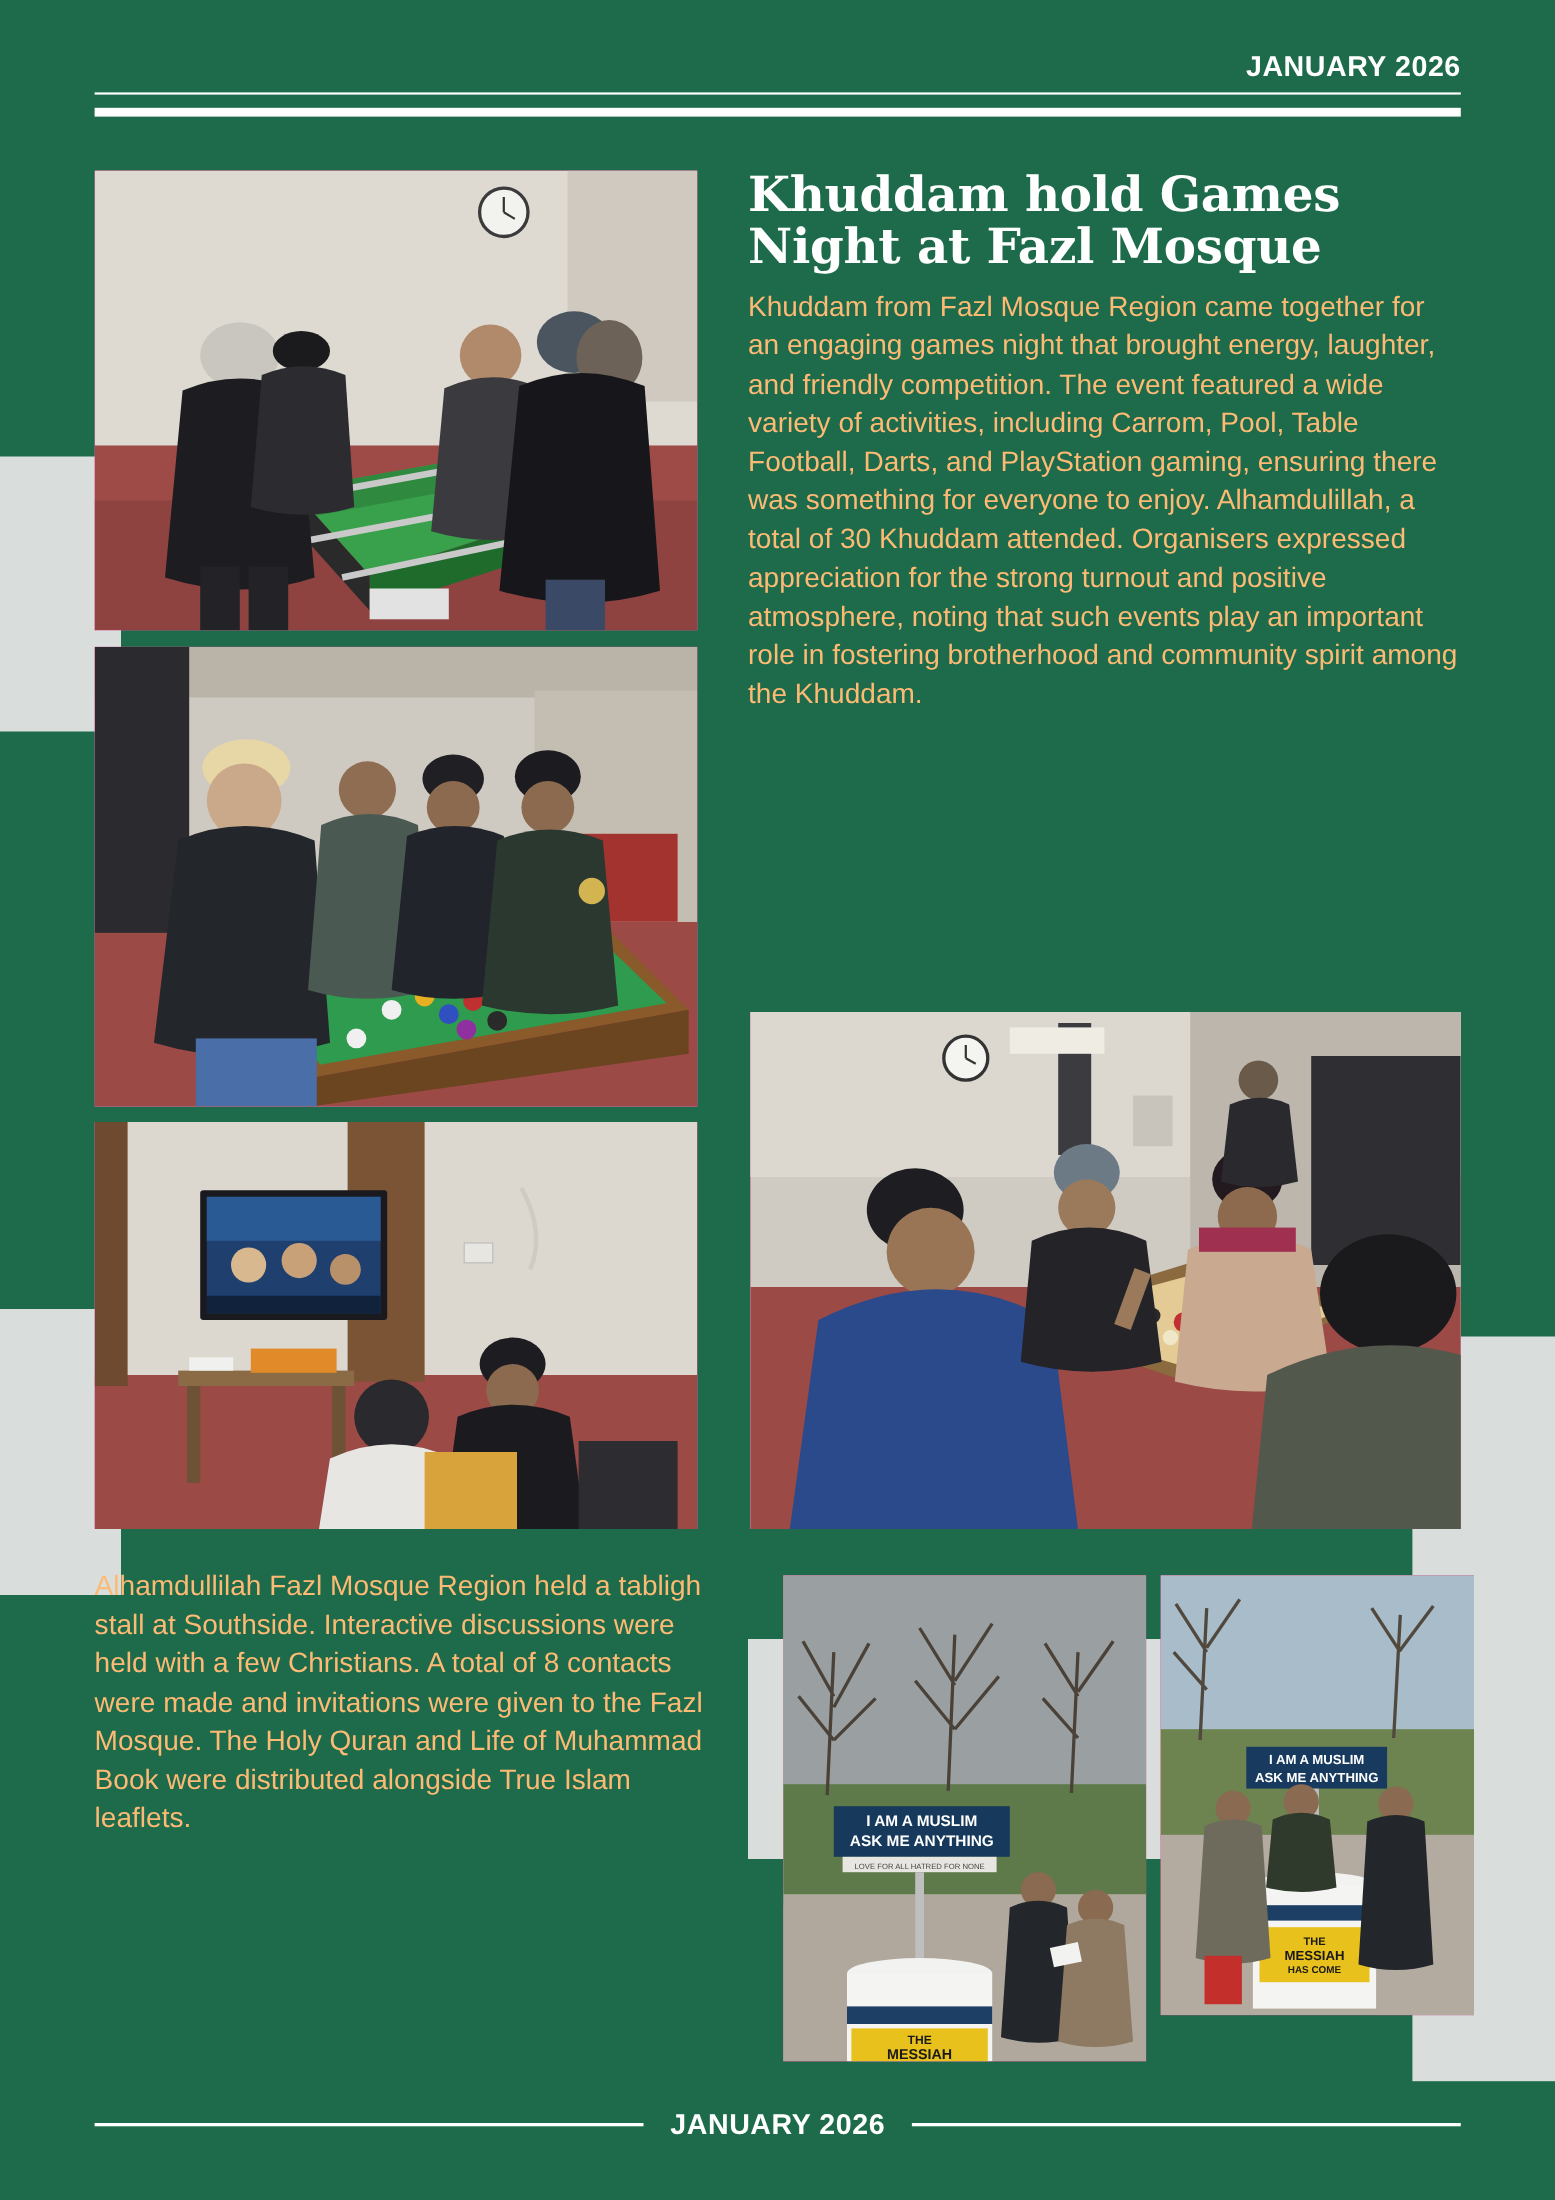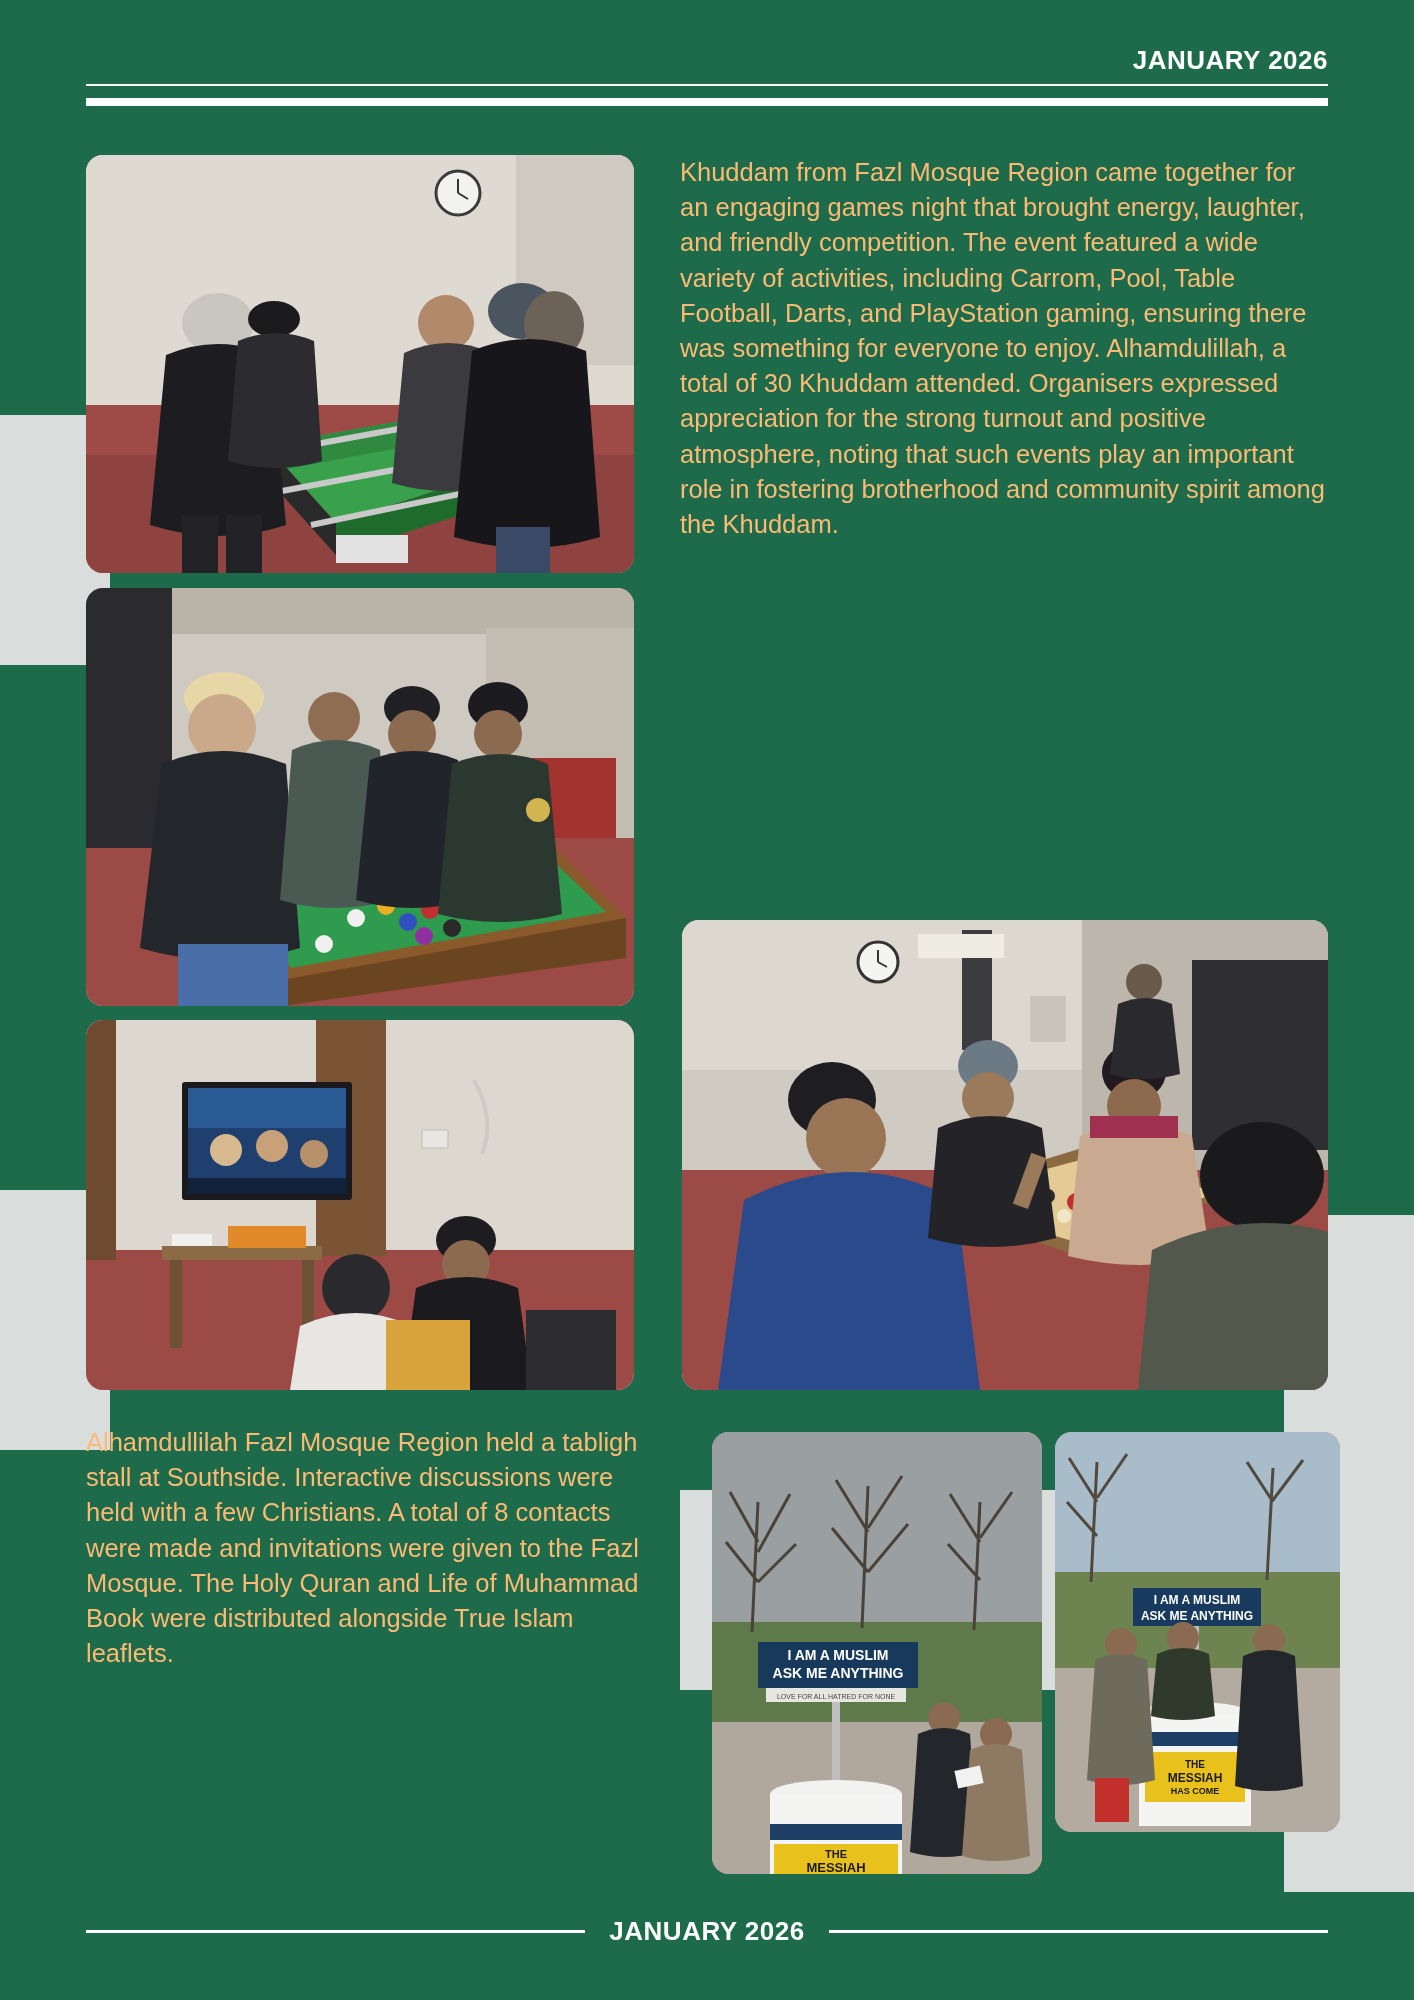--- a/index.html
+++ b/index.html
@@ -52,21 +52,20 @@
   }
 
   
   .content { position: relative; z-index: 2; }
 
   
   .photo {
     position: absolute;
     overflow: hidden;
     background: #ec4899;
-    border-radius: 17px;
   }
   .photo svg { display: block; width: 100%; height: 100%; }
 
   
   .p1 { left: 86px; top: 155px; width: 548px; height: 418px; }
   
   .p2 { left: 86px; top: 588px; width: 548px; height: 418px; }
   
   .p3 { left: 86px; top: 1020px; width: 548px; height: 370px; }
   
@@ -412,20 +411,21 @@
       </g>
       <g>
         <circle cx="214" cy="208" r="16" fill="#8a6a50"></circle>
         <path d="M188 224 q26 -12 52 0 l8 130 q-34 10 -68 0 z" fill="#23262b"></path>
       </g>
       <rect x="40" y="346" width="34" height="44" fill="#c3302c"></rect>
     </svg>
   </div>
 
   <div class="article-1">
+    <h1 class="headline">Khuddam hold Games Night at Fazl Mosque</h1>
     <p class="body-text">Khuddam from Fazl Mosque Region came together for an engaging games night that brought energy, laughter, and friendly competition. The event featured a wide variety of activities, including Carrom, Pool, Table Football, Darts, and PlayStation gaming, ensuring there was something for everyone to enjoy. Alhamdulillah, a total of 30 Khuddam attended. Organisers expressed appreciation for the strong turnout and positive atmosphere, noting that such events play an important role in fostering brotherhood and community spirit among the Khuddam.</p>
   </div>
 
   <div class="article-2">
     <p class="body-text">Alhamdullilah Fazl Mosque Region held a tabligh stall at Southside. Interactive discussions were held with a few Christians. A total of 8 contacts were made and invitations were given to the Fazl Mosque. The Holy Quran and Life of Muhammad Book were distributed alongside True Islam leaflets.</p>
   </div>
 
 </div>
 
 <div class="footer">

